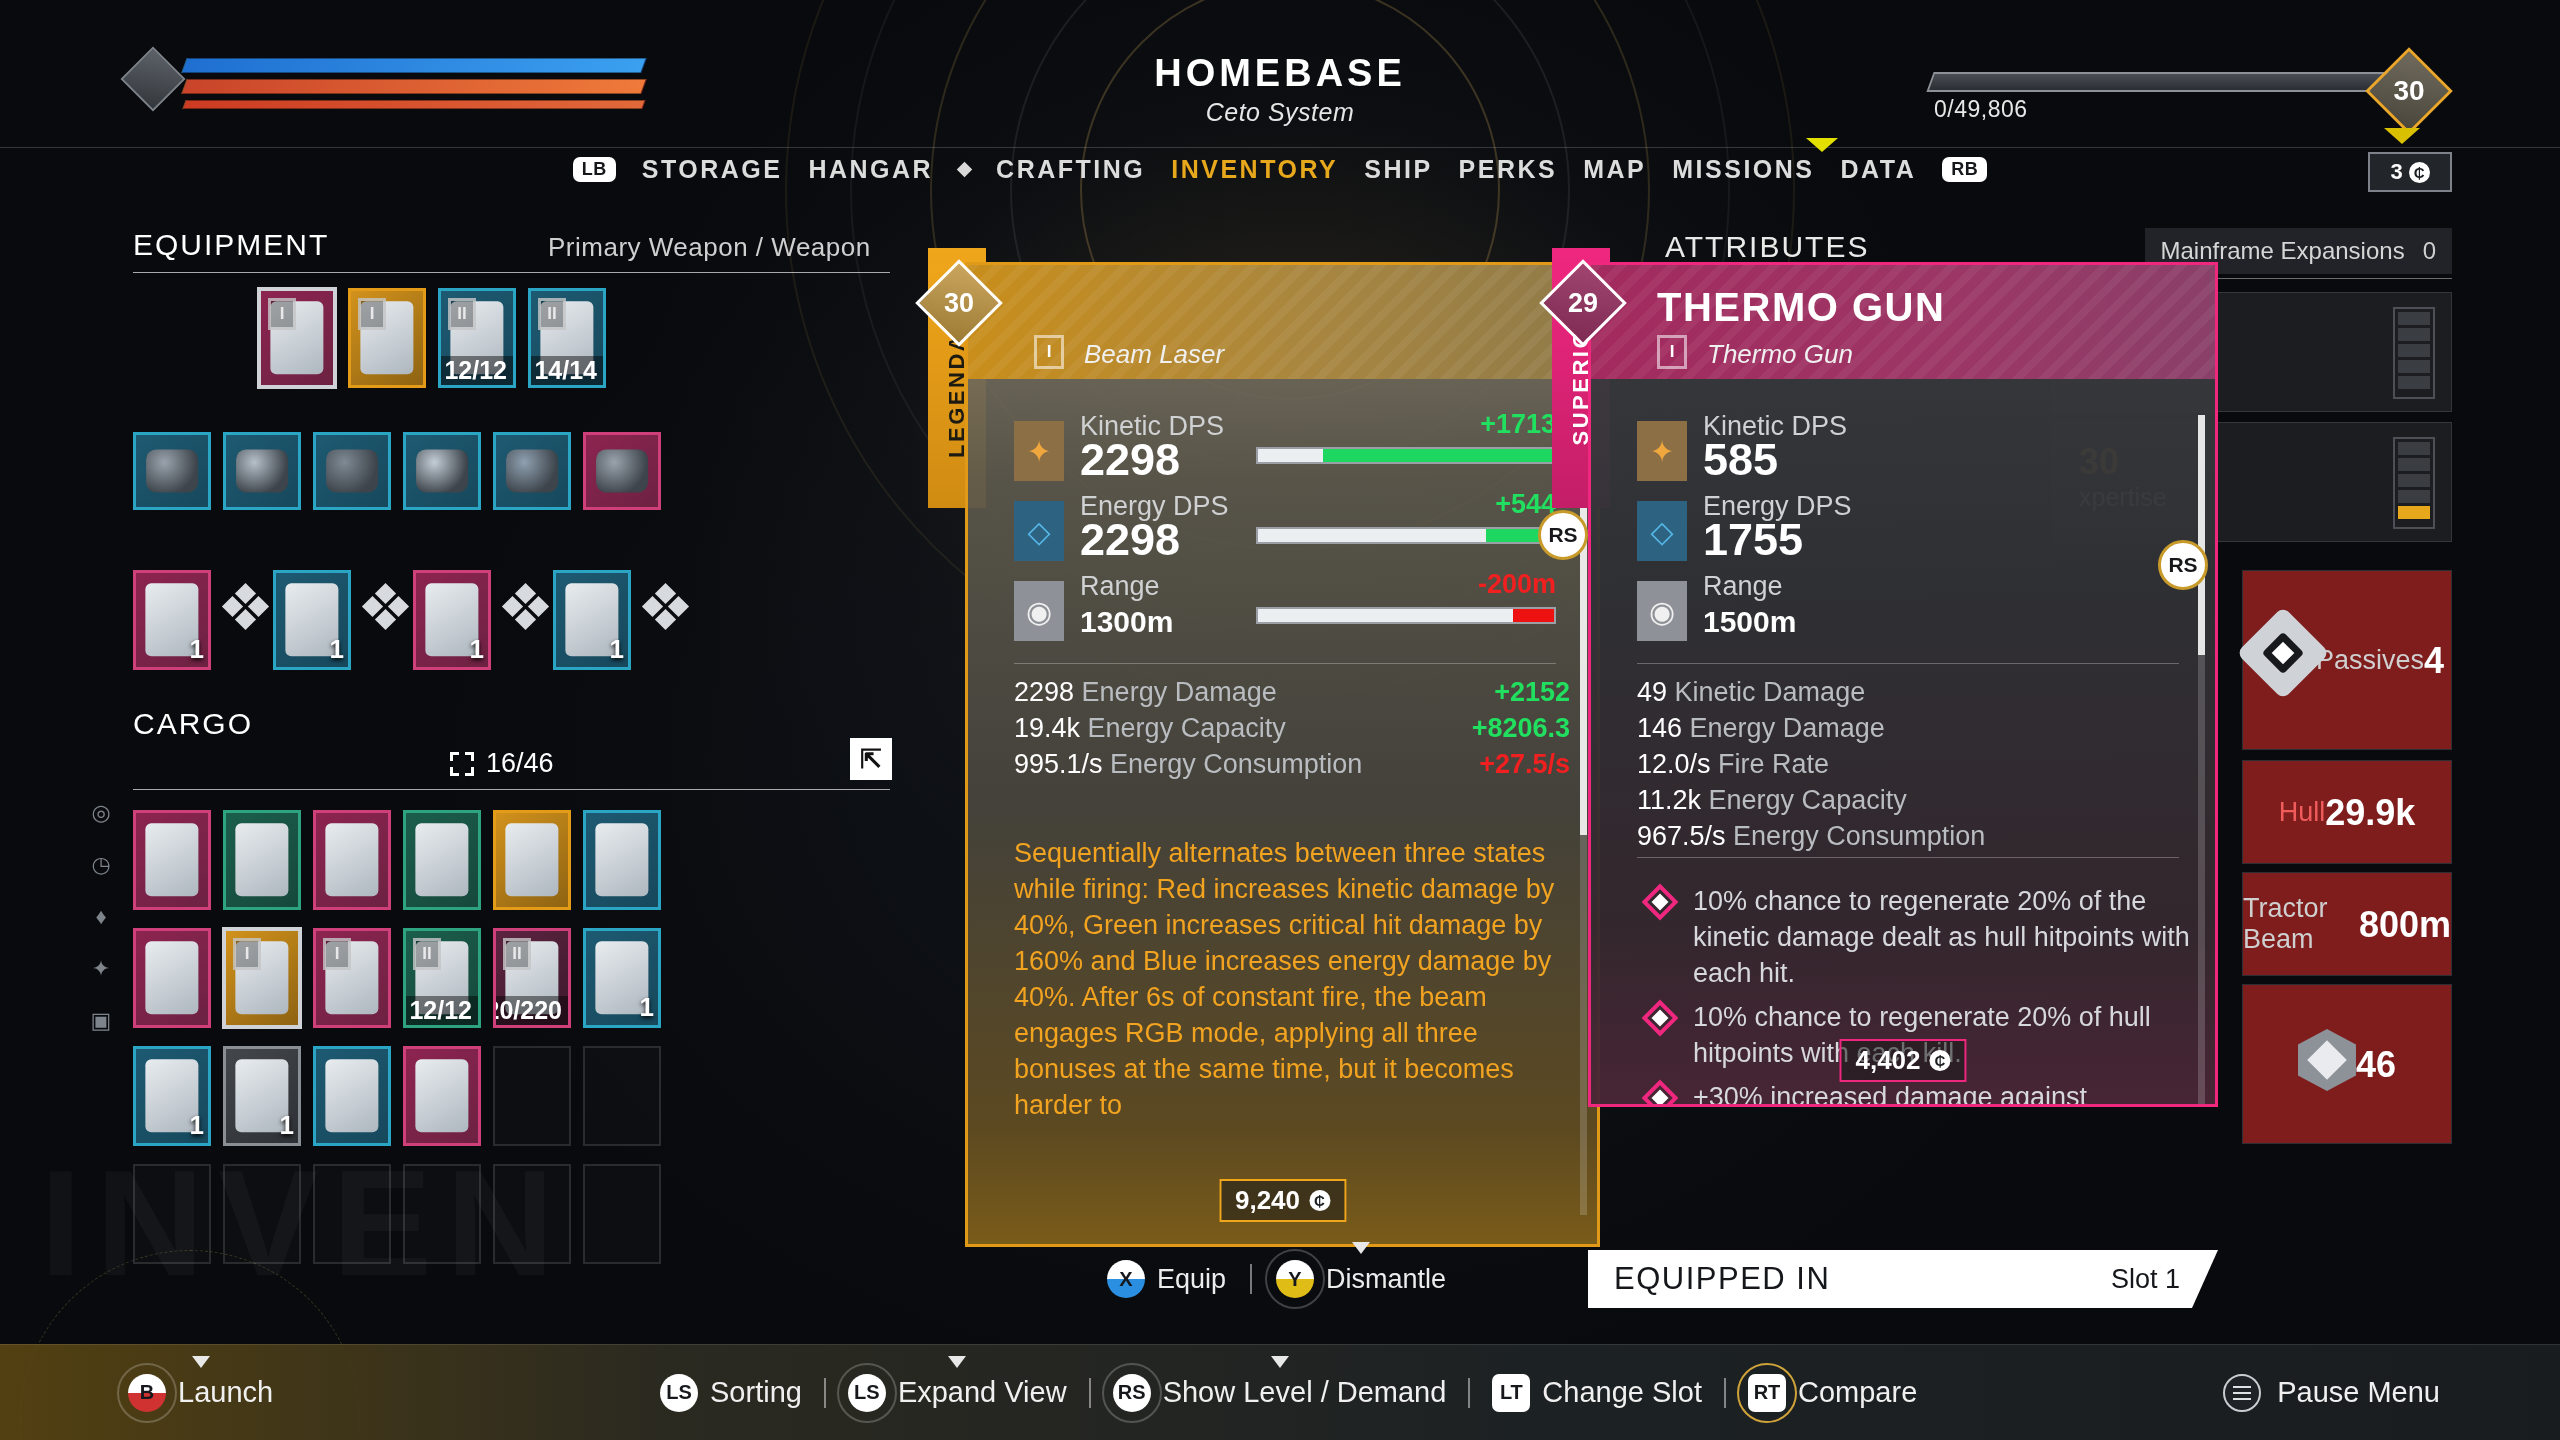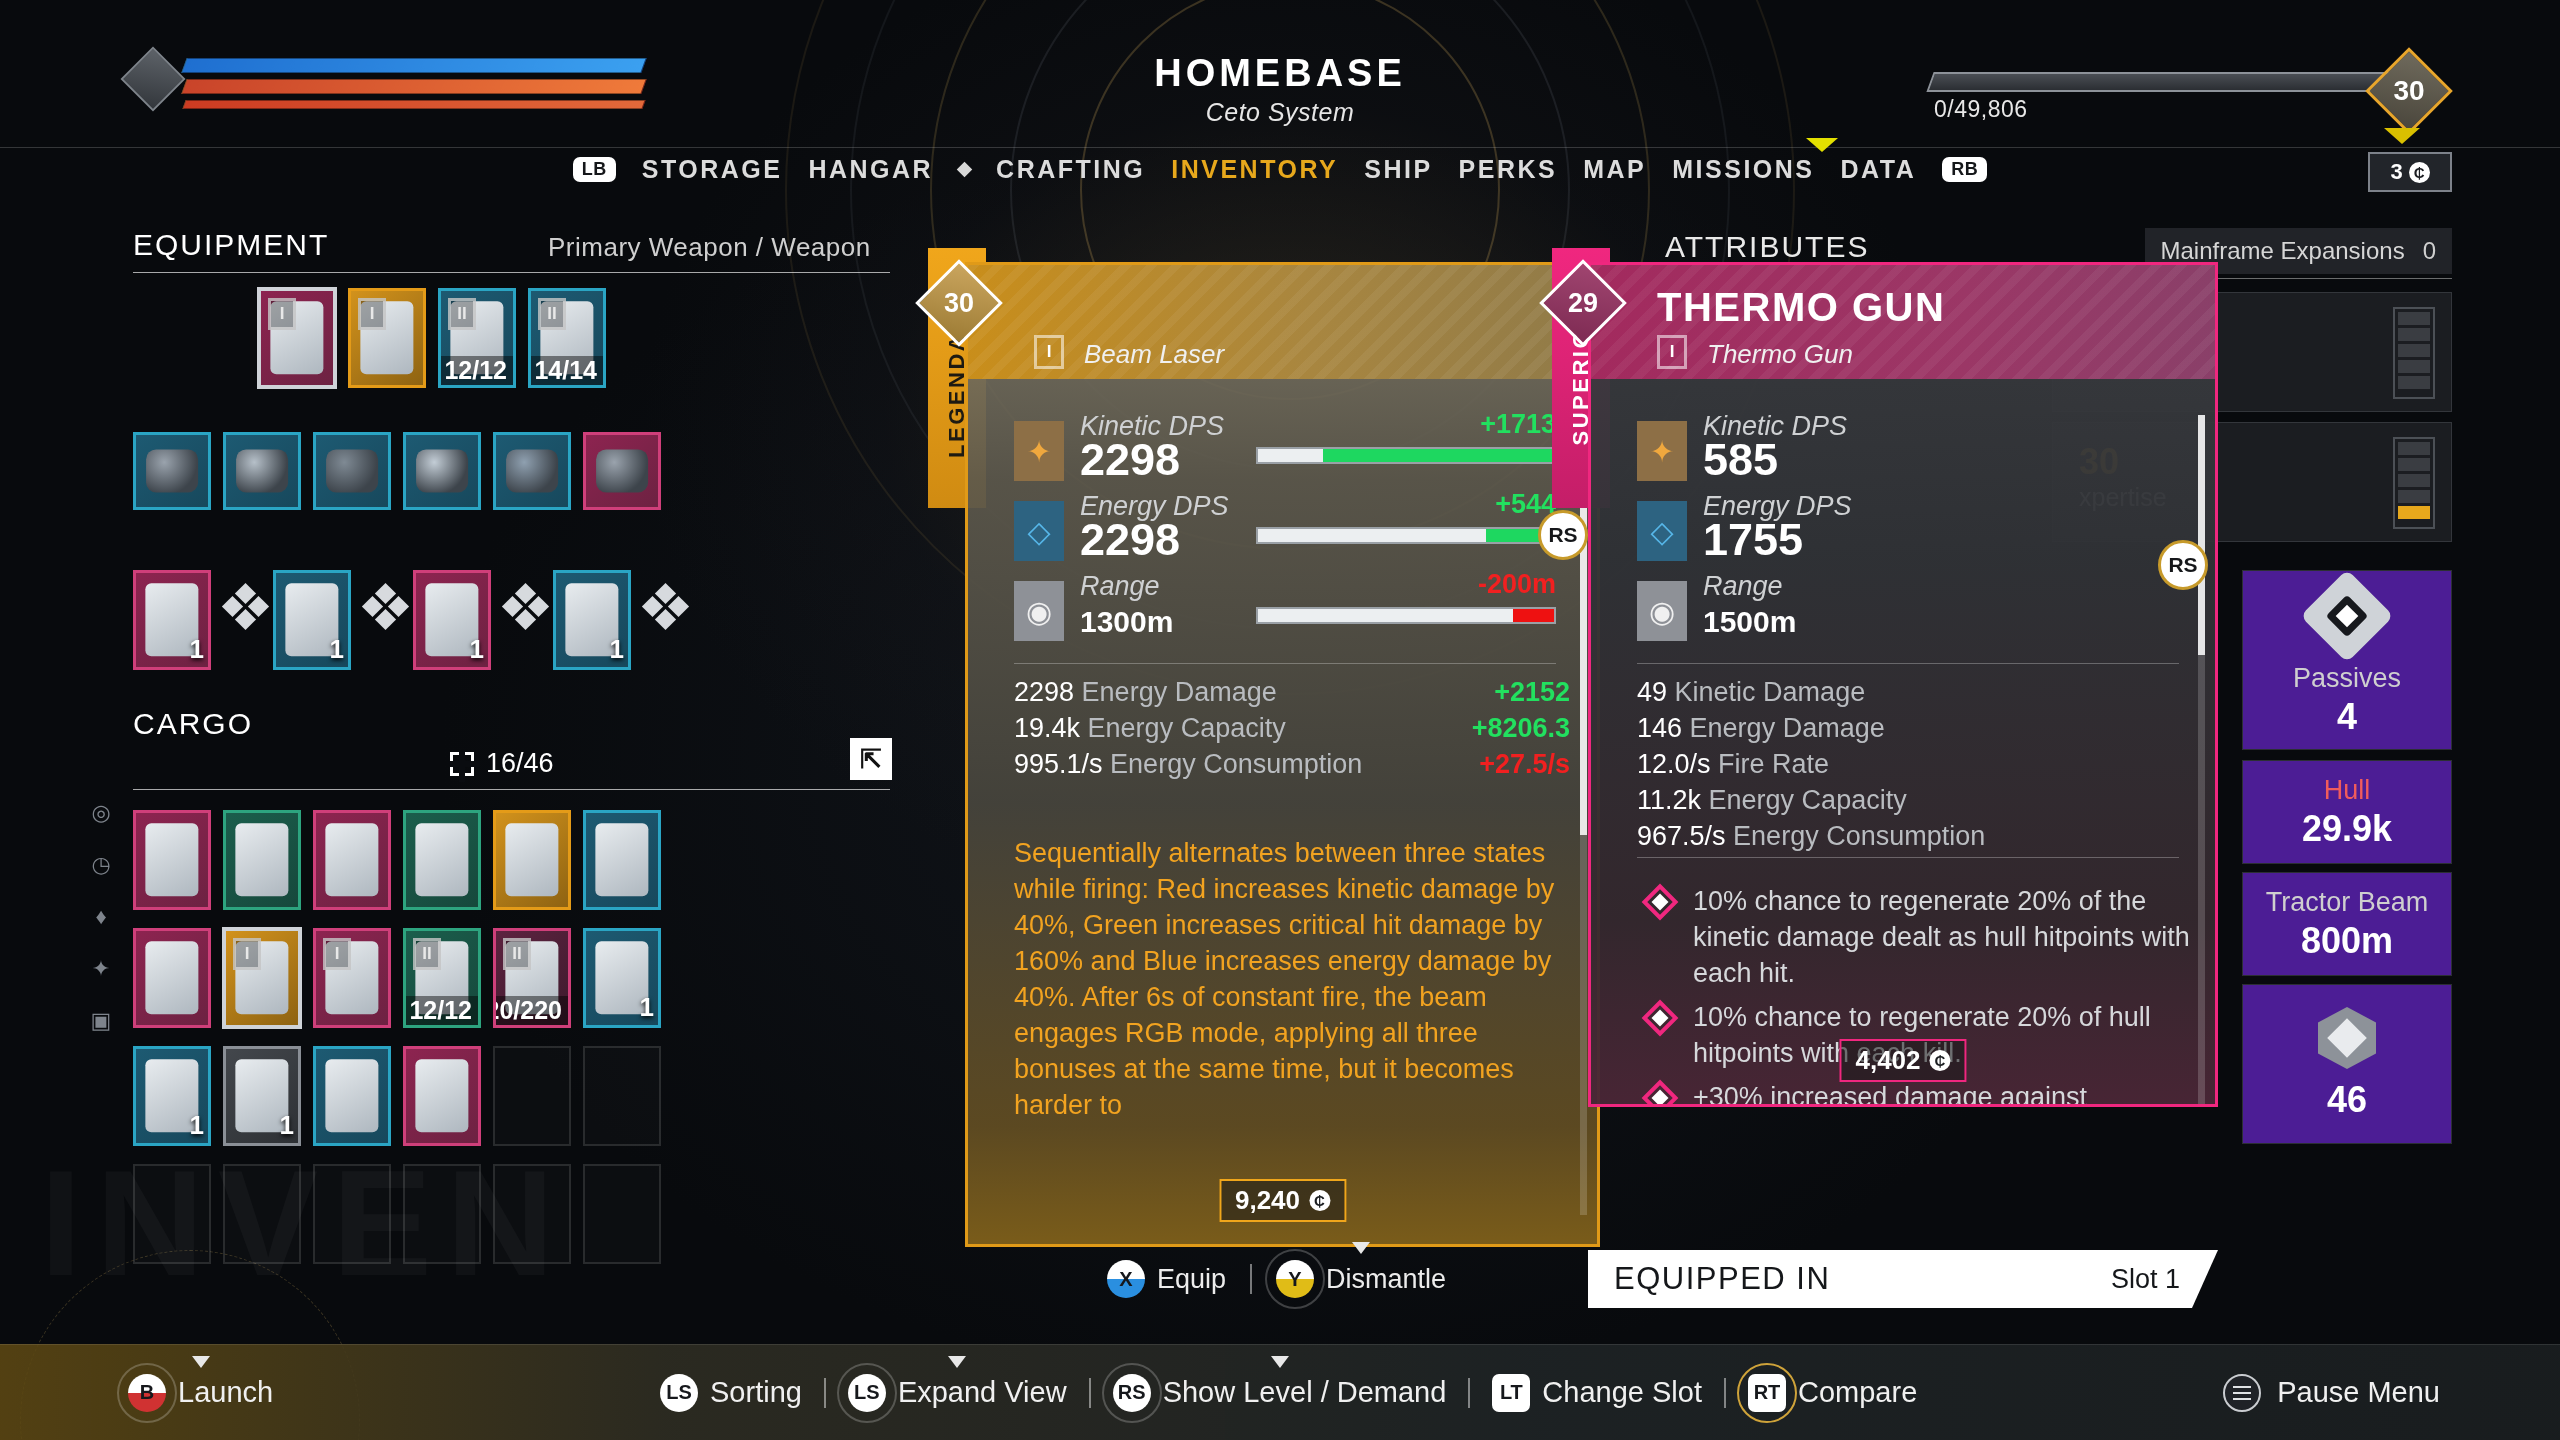--- a/index.html
+++ b/index.html
@@ -167,22 +167,22 @@
     position:absolute; background:#1b1d21; border:1px solid #33363b;
     color:#e6e6e6;
   }
   .attr-card .val { font-size:36px; color:#e7a81c; font-weight:700; }
   .attr-card .lbl { font-size:25px; color:#cfcfcf; }
   .seg { position:absolute; right:16px; top:14px; width:42px; height:92px; border:2px solid #4c5056; }
   .seg i { display:block; height:13px; margin:3px; background:#3a3d42; }
   .seg i.on { background:#e7a81c; }
 
   .attr-box {
-    position:absolute; background:#4c1d95; border:1px solid #2c2f34;
-    display:flex; flex-direction:column; align-items:center; justify-content:center;
+    position:absolute; background:#7f1d1d; border:1px solid #2c2f34;
+    display:flex; flex-direction:row; align-items:center; justify-content:center;
   }
   .attr-box .k { font-size:27px; color:#cfcfcf; }
   .attr-box .k.red { color:#f05c5c; }
   .attr-box .v { font-size:36px; color:#fff; font-weight:600; margin-top:2px;}
   .pass-icon { width:66px;height:66px;position:relative; margin-bottom:14px;}
   .pass-icon .d1 { position:absolute; inset:0; background:#cfd3d8; transform:rotate(45deg); border-radius:8px;}
   .pass-icon .d2 { position:absolute; left:18px; top:18px; width:30px;height:30px; background:#17191d; transform:rotate(45deg); border-radius:4px;}
   .pass-icon .d3 { position:absolute; left:25px; top:25px; width:16px;height:16px; background:#fff; transform:rotate(45deg);}
   .cube-icon { width:58px;height:62px; position:relative; margin-bottom:8px; }
   .cube-icon .hex {
@@ -240,21 +240,21 @@
   .lvl-diamond span { display:block; transform:rotate(-45deg); text-align:center; line-height:56px;
     font-size:27px; font-weight:700; color:#fff; }
   .lvl-left { left:928px; top:272px; background:linear-gradient(145deg,#caa55e,#9c7b34); }
   .lvl-right { left:1552px; top:272px; background:linear-gradient(145deg,#a04570,#7e2b53); }
 
   .stat-row { position:absolute; left:46px; width:542px; height:78px; }
   .stat-ico { position:absolute; left:0; top:8px; width:50px; height:60px; display:flex;align-items:center;justify-content:center; font-size:30px;}
   .ico-kin { background:#8d6f46; color:#f0a83e; }
   .ico-ene { background:#2d6381; color:#56b6e8; }
   .ico-rng { background:#8e9197; color:#f0f0f0; }
-  .stat-lbl { position:absolute; left:66px; top:-2px; font-size:27px; color:#cfd1d3;font-style:italic; }
+  .stat-lbl { position:absolute; left:66px; top:-2px; font-size:27px; color:#cfd1d3; }
   .stat-val { position:absolute; left:66px; top:24px; font-size:45px; font-weight:600; color:#fff; line-height:1; }
   .stat-val.sm { font-size:30px; top:34px; }
   .stat-delta { position:absolute; right:0; top:-4px; font-size:27px; font-weight:600; }
   .pos { color:#22e05f; } .neg { color:#f12020; }
   .stat-bar { position:absolute; right:0; top:34px; width:300px; height:17px; background:#eceff1; border:2px solid #9aa0a6; }
   .stat-bar i { position:absolute; top:0; bottom:0; }
   .stat-bar i.g { background:#1ed760; } .stat-bar i.r { background:#ee1111; }
 
   .stat-sep { position:absolute; left:46px; width:542px; height:1px; background:rgba(255,255,255,.28); }
 

